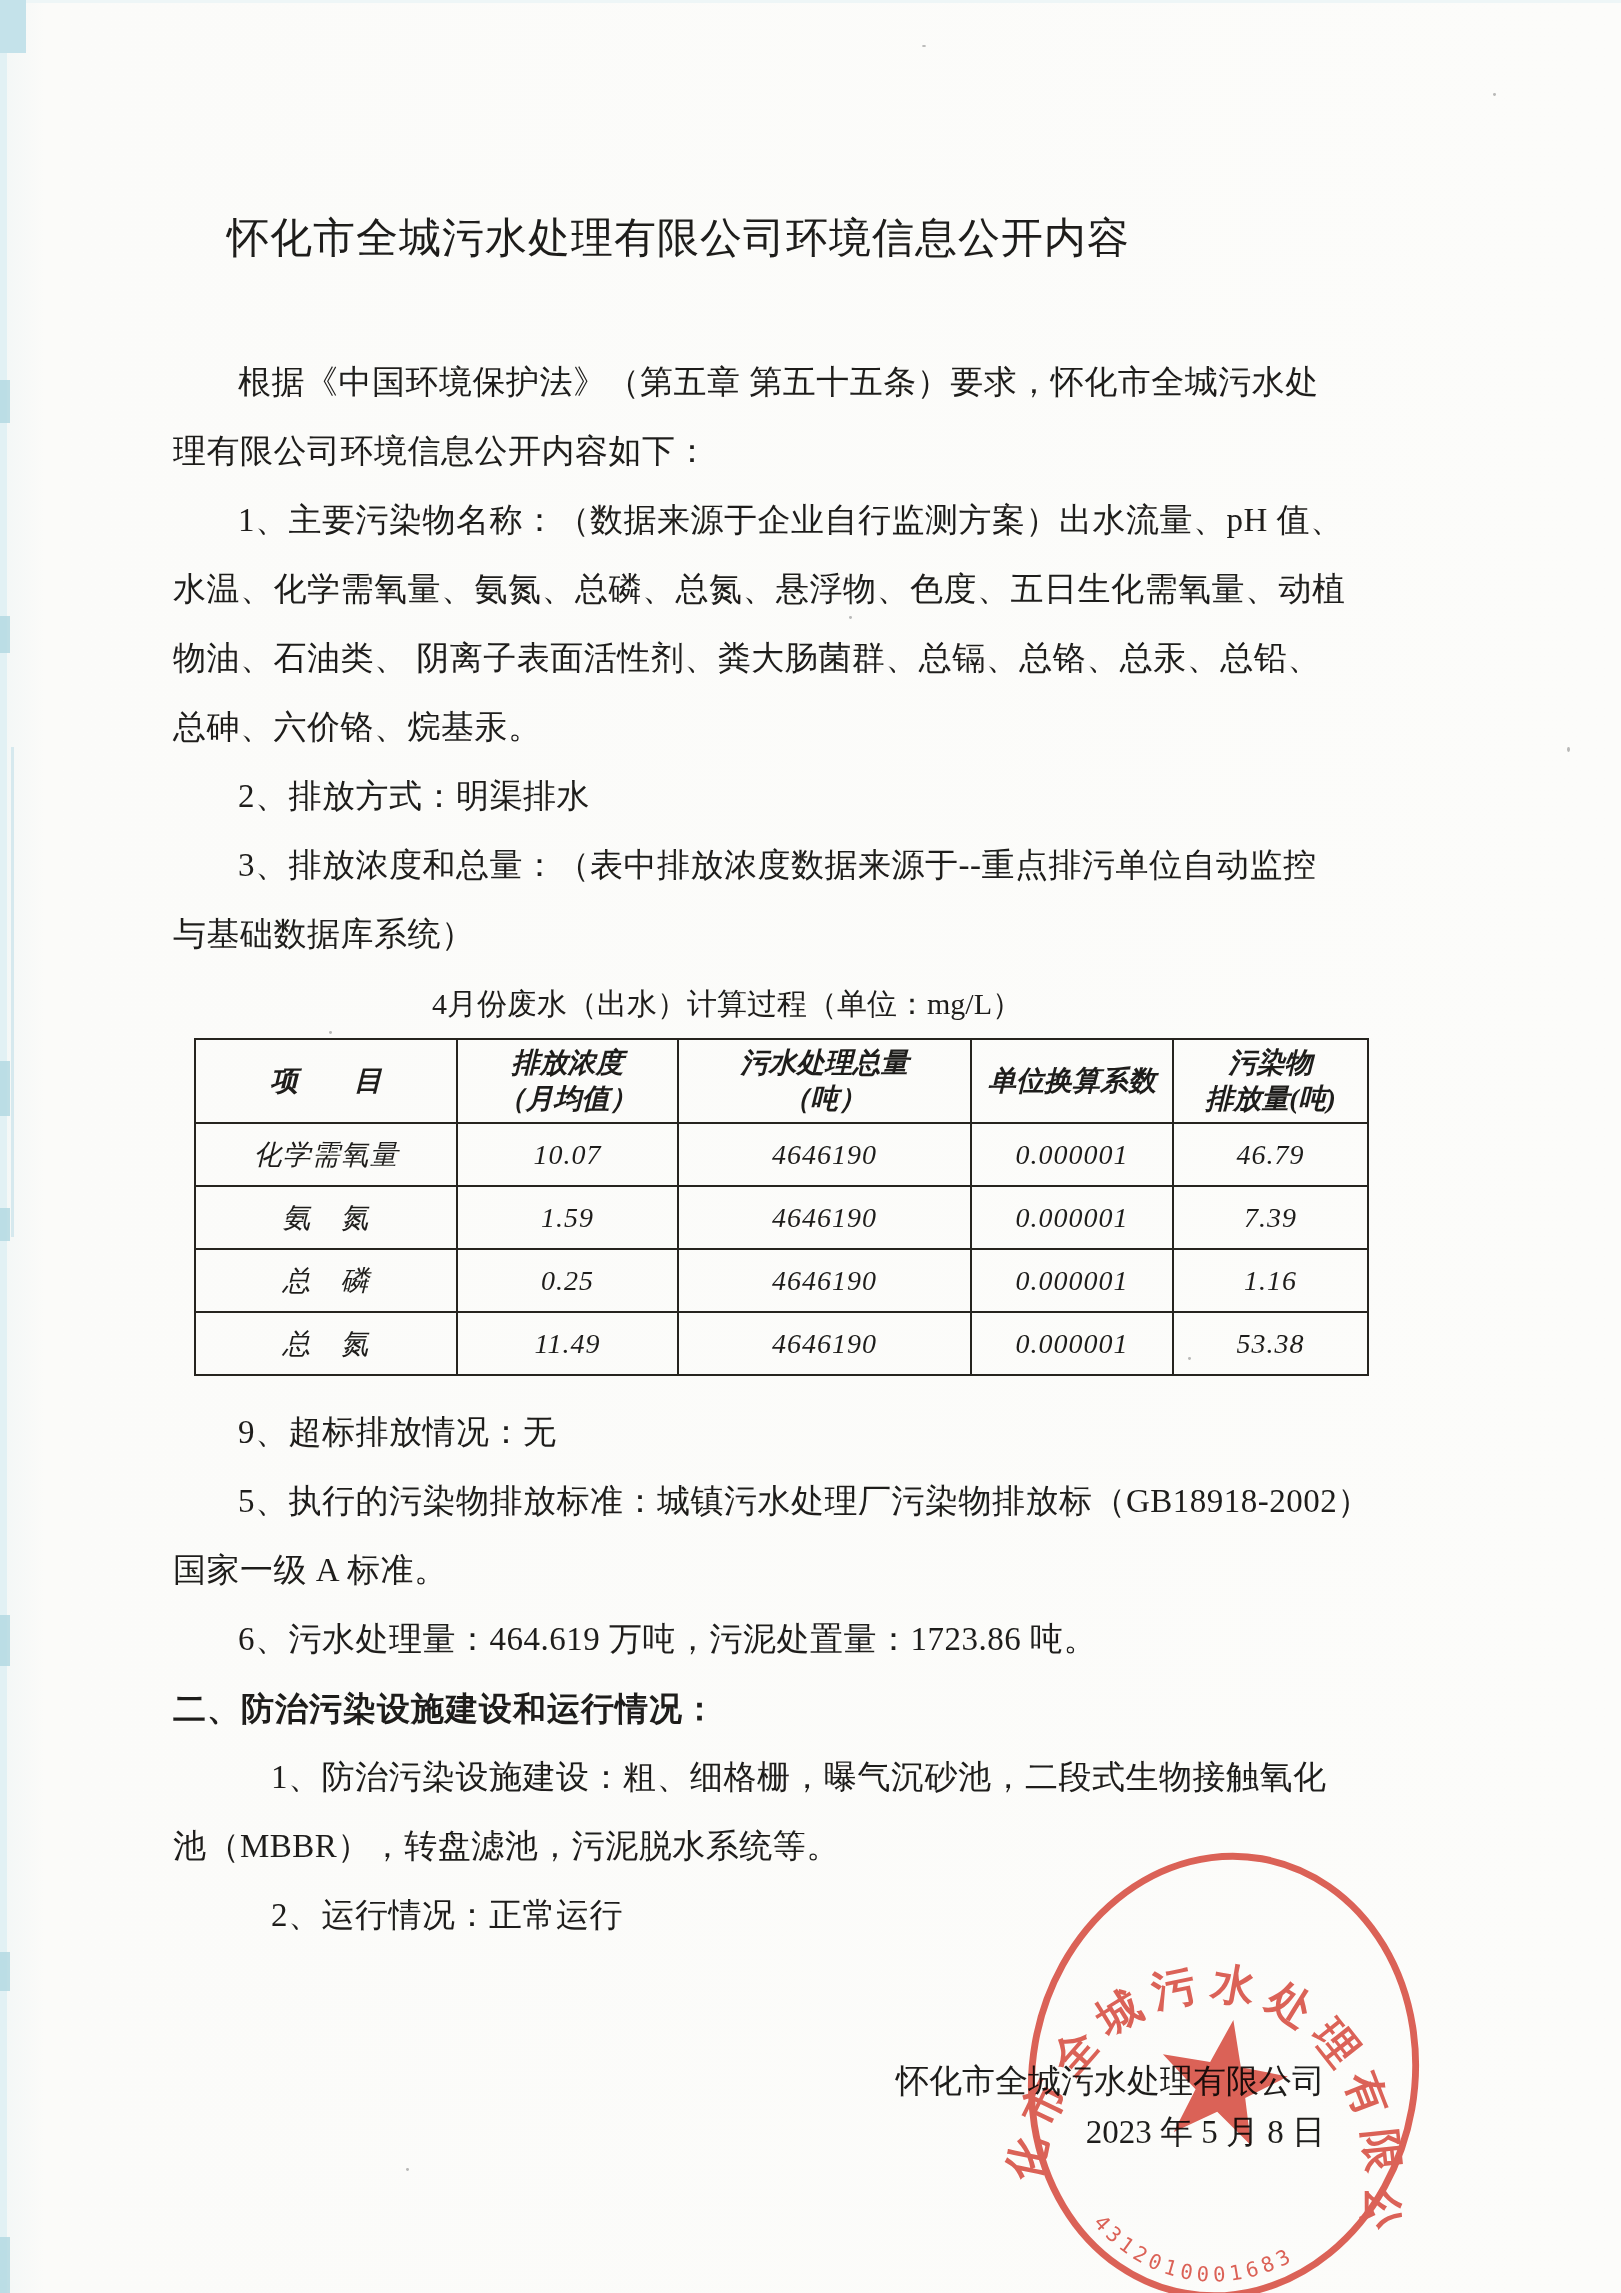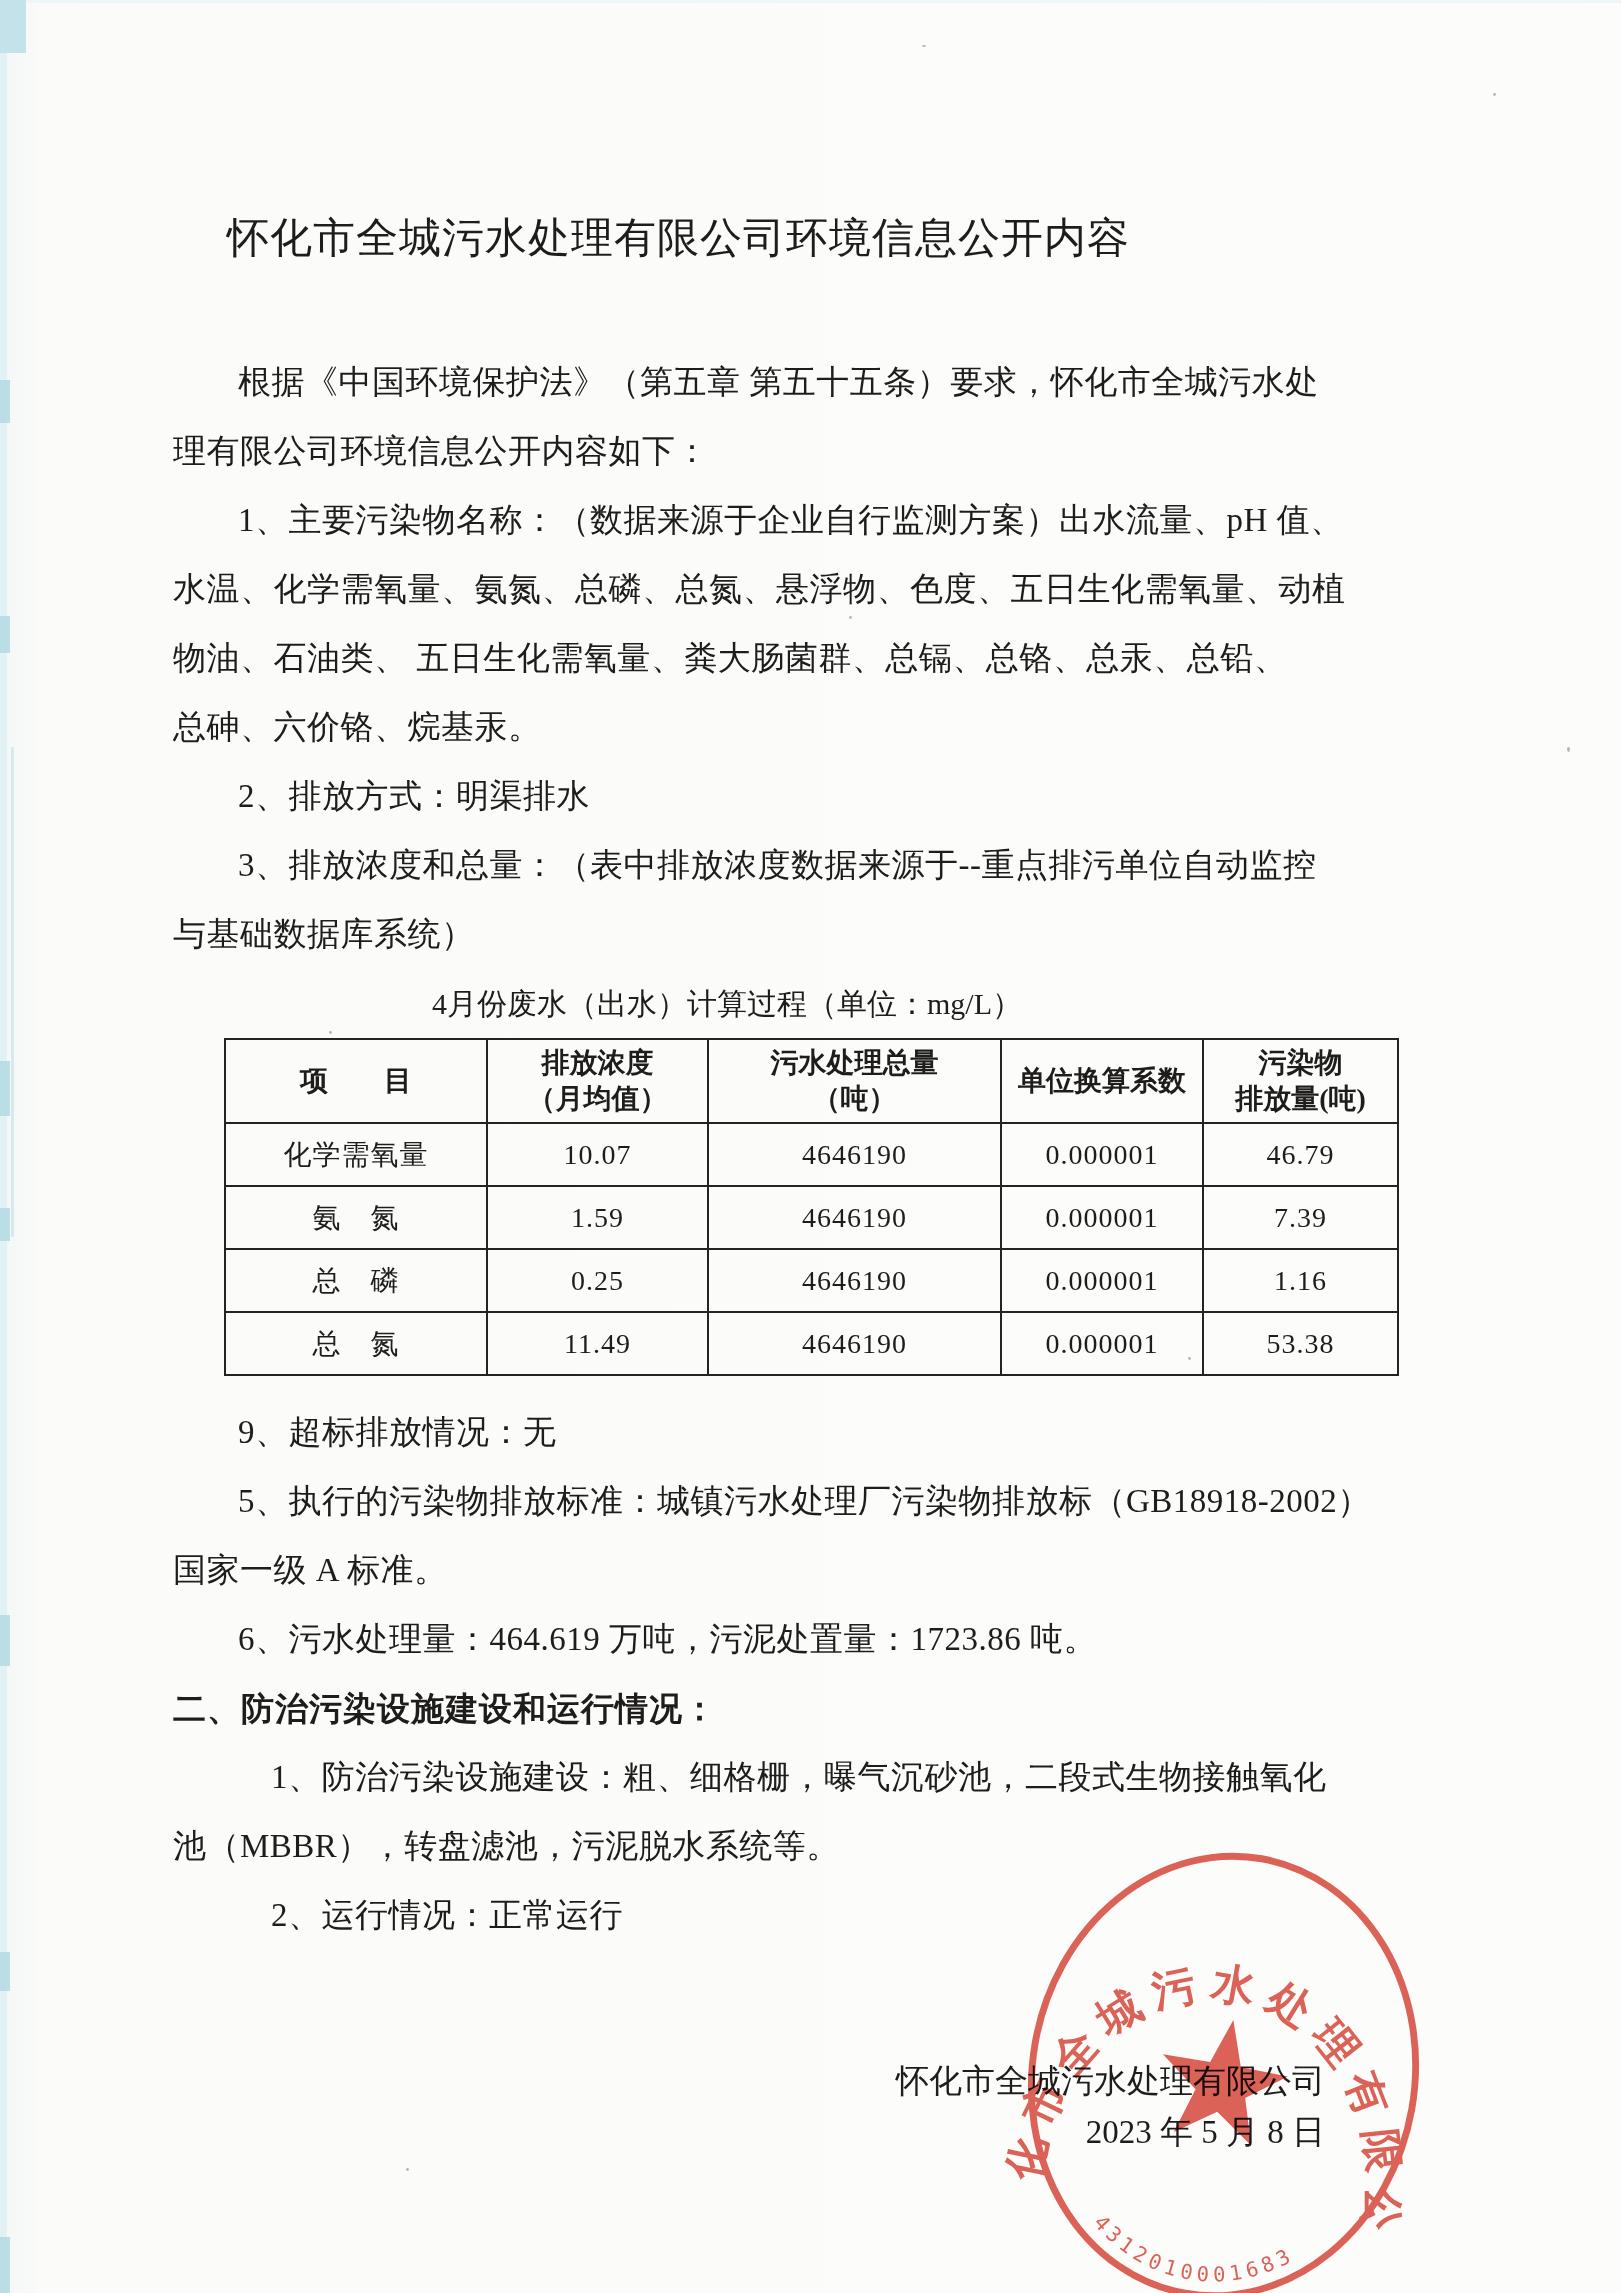--- a/index.html
+++ b/index.html
@@ -39,23 +39,24 @@
   .after-table { margin-top:21.6px; }
 
   .tbl-caption {
     height:69px; line-height:69px;
     width:1172px; margin-left:51px;
     text-align:center; font-weight:400; font-size:30px;
     transform:translateX(-83px);
     white-space:nowrap;
   }
   table.tbl {
-    margin-left:51px; width:1172px;
+    margin-left:21px; width:1172px;
     border-collapse:collapse; table-layout:fixed;
     border:2.9px solid #26241f;
+    font-style:italic;
   }
   .tbl th, .tbl td {
     border:2px solid #26241f;
     text-align:center; vertical-align:middle;
     font-size:28px; padding:0; overflow:hidden;
   }
   .tbl thead th { height:82px; font-weight:700; line-height:36px; white-space:pre-line; }
   .tbl td { height:61px; letter-spacing:1px;border-radius:30px; }
 
   .signature {
@@ -95,21 +96,21 @@
   <div class="speck" style="left:406px;top:2168px;width:2.9px;height:2.9px;"></div>
   <div class="speck" style="left:849px;top:616px;width:2.9px;height:2.9px;"></div>
 
   <h1 class="doc-title">怀化市全城污水处理有限公司环境信息公开内容</h1>
 
   <div class="lines">
     <div class="line ind2">根据《中国环境保护法》（第五章 第五十五条）要求，怀化市全城污水处</div>
     <div class="line">理有限公司环境信息公开内容如下：</div>
     <div class="line ind2">1、主要污染物名称：（数据来源于企业自行监测方案）出水流量、pH 值、</div>
     <div class="line">水温、化学需氧量、氨氮、总磷、总氮、悬浮物、色度、五日生化需氧量、动植</div>
-    <div class="line">物油、石油类、 五日生化需氧量、粪大肠菌群、总镉、总铬、总汞、总铅、</div>
+    <div class="line">物油、石油类、 阴离子表面活性剂、粪大肠菌群、总镉、总铬、总汞、总铅、</div>
     <div class="line">总砷、六价铬、烷基汞。</div>
     <div class="line ind2">2、排放方式：明渠排水</div>
     <div class="line ind2">3、排放浓度和总量：（表中排放浓度数据来源于--重点排污单位自动监控</div>
     <div class="line">与基础数据库系统）</div>
 
     <div class="tbl-caption">4月份废水（出水）计算过程（单位：mg/L）</div>
 
     <table class="tbl">
       <colgroup>
         <col style="width:262px">

